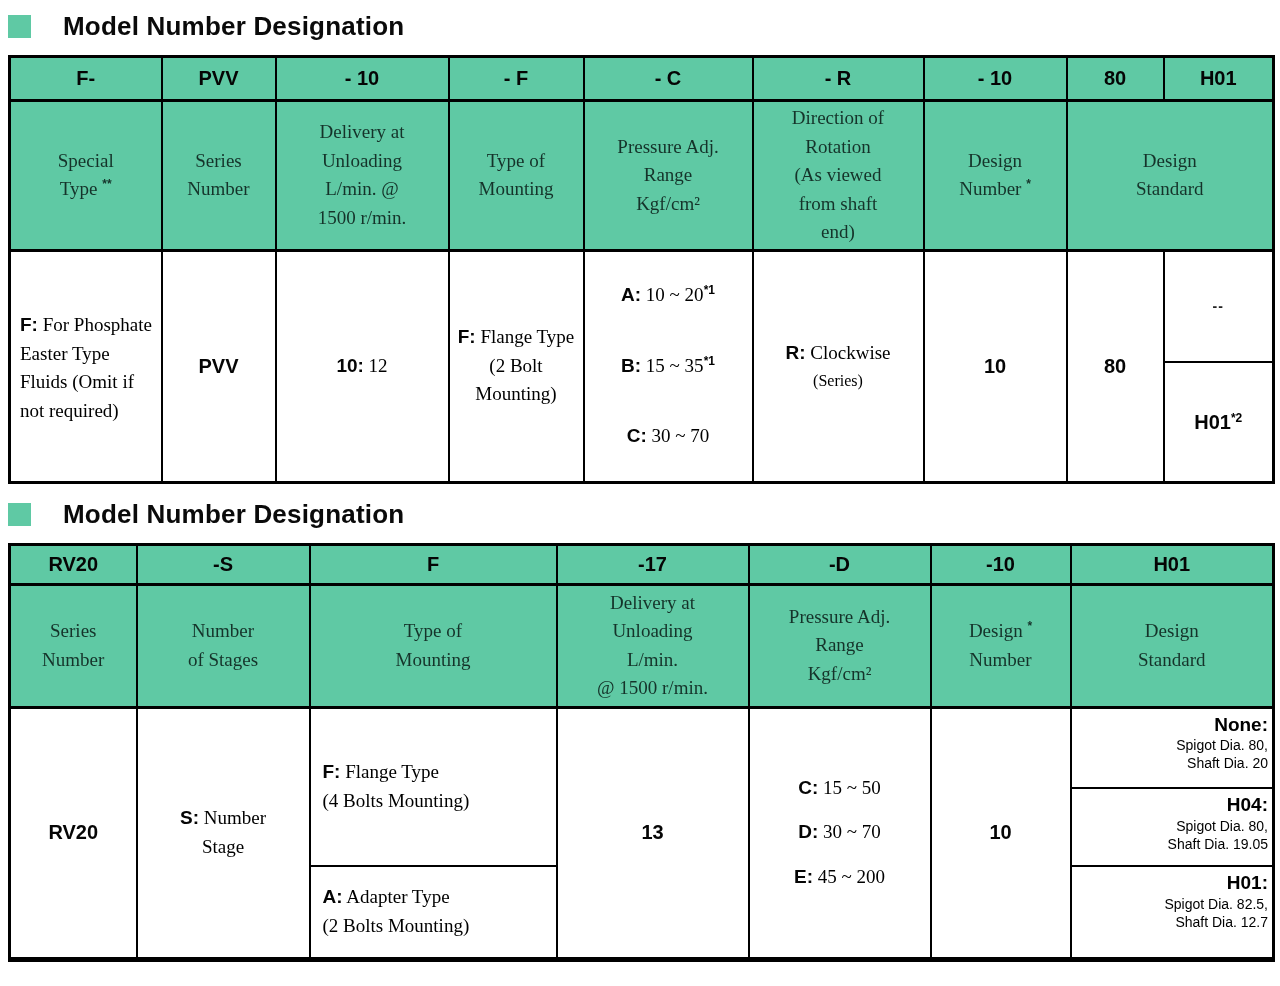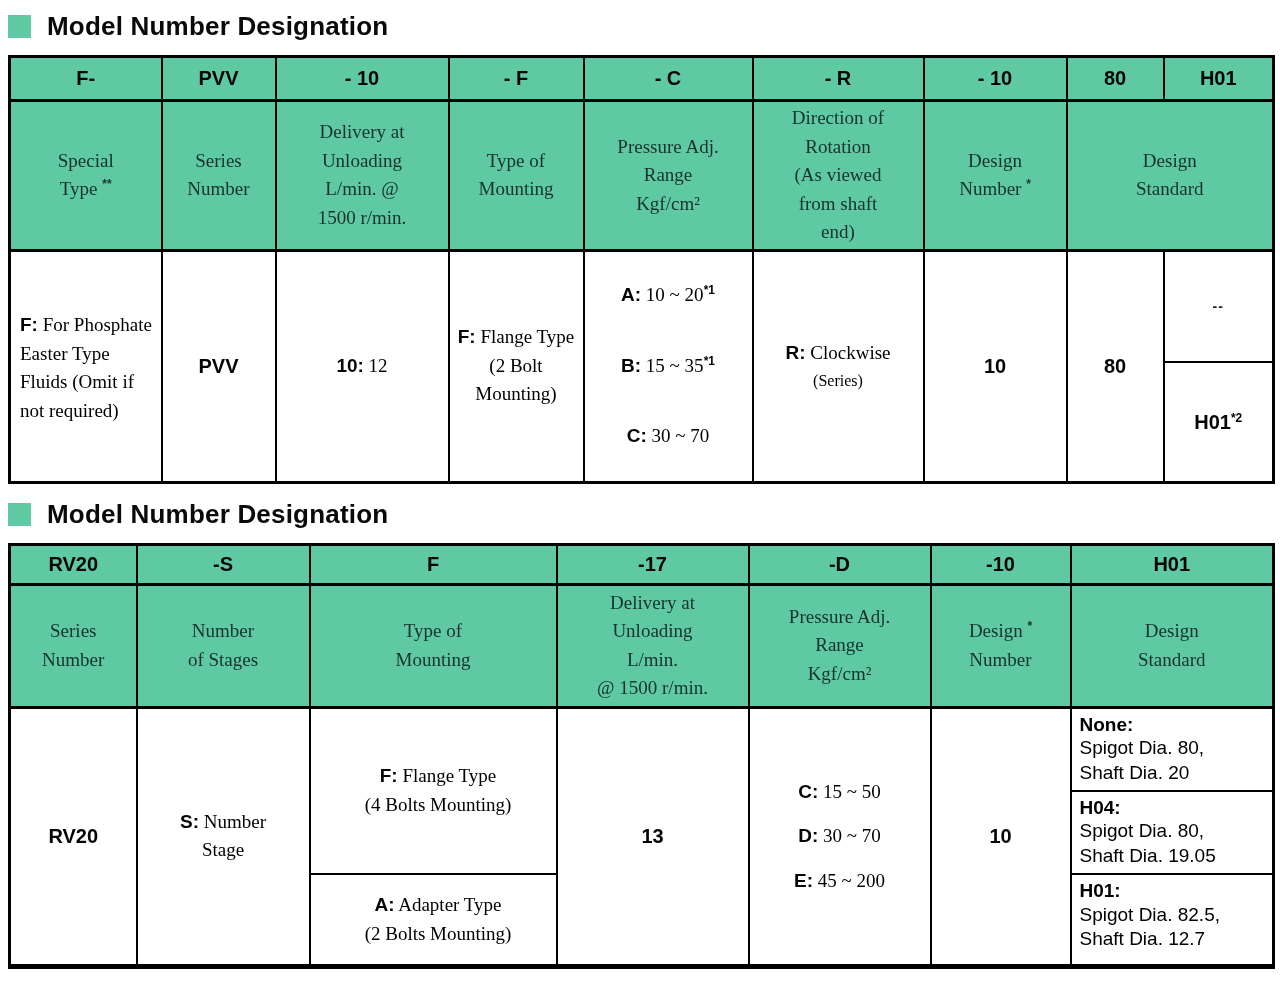--- a/index.html
+++ b/index.html
@@ -1,21 +1,21 @@
 <!DOCTYPE html>
 <html><head>
 <meta charset="utf-8">
 <style>
   html,body{margin:0;padding:0;background:#ffffff;}
   .page{position:relative;width:1280px;height:986px;background:#fff;overflow:hidden;
         font-family:"Liberation Serif", serif;color:#000;}
   .section-title{display:flex;align-items:center;margin:11px 0 13px 8px;}
   .bullet{width:23px;height:23px;background:#5fc9a4;flex:0 0 auto;}
   .title-text{font-family:"Liberation Sans", sans-serif;font-weight:bold;font-size:26px;
-              color:#0a0a0a;margin-left:16px;letter-spacing:0.2px;}
+              color:#0a0a0a;margin-left:32px;letter-spacing:0.2px;}
   table{border-collapse:collapse;table-layout:fixed;margin-left:8px;width:1264px;
         border:3px solid #000;}
   td{border:2px solid #000;padding:2px;vertical-align:middle;text-align:center;overflow:hidden;}
   tr.r-codes td{border-bottom-width:3px;}
   tr.r-desc td{border-bottom-width:3px;}
   .green{background:#5fc9a4;}
   .code{font-family:"Liberation Sans", sans-serif;font-weight:bold;font-size:20px;color:#050505;}
   .desc{font-size:19px;line-height:1.5;color:#15332a;white-space:pre-line;}
   .desc sup{font-size:12px;font-weight:bold;color:#15332a;}
   sup{font-family:"Liberation Sans", sans-serif;font-weight:bold;font-size:12px;
@@ -25,25 +25,25 @@
   .bigcode{font-family:"Liberation Sans", sans-serif;font-weight:bold;font-size:20px;color:#050505;}
   .left-cell{text-align:left;padding:8px 4px 4px 9px;white-space:normal;}
   .prewrap{white-space:pre-line;}
   .stack{display:flex;flex-direction:column;justify-content:center;align-items:center;}
   .stack1{gap:42px;align-items:center;}
   .stack2{gap:16px;}
   .stack .line{white-space:nowrap;}
   .rot-sub{font-size:16px;margin-top:2px;}
   .dashes{font-family:"Liberation Sans", sans-serif;font-weight:bold;font-size:14px;
           letter-spacing:1px;color:#222;}
-  .std-cell{vertical-align:top;text-align:left;padding:4px 4px 4px 8px;
+  .std-cell{vertical-align:top;text-align:right;padding:4px 4px 4px 8px;
             font-family:"Liberation Sans", sans-serif;}
   .std-code{font-weight:bold;font-size:19px;line-height:1.25;display:block;}
-  .std-text{font-size:19px;line-height:1.3;white-space:pre-line;display:block;}
-  .t2-mount{text-align:center;padding-left:12px;white-space:pre-line;}
+  .std-text{font-size:14px;line-height:1.3;white-space:pre-line;display:block;}
+  .t2-mount{text-align:left;padding-left:12px;white-space:pre-line;}
   table.t2{border-bottom-width:5px;}
   
   .t1 tr.r-codes{height:44px;} .t1 tr.r-desc{height:147px;}
   .t1 tr.r-b1{height:112px;} .t1 tr.r-b2{height:120px;}
   .t2 tr.r-codes{height:40px;} .t2 tr.r-desc{height:123px;}
   .t2 tr.r-b1{height:81px;} .t2 tr.r-b2{height:78px;} .t2 tr.r-b3{height:93px;}
 </style>
 </head>
 <body>
 

